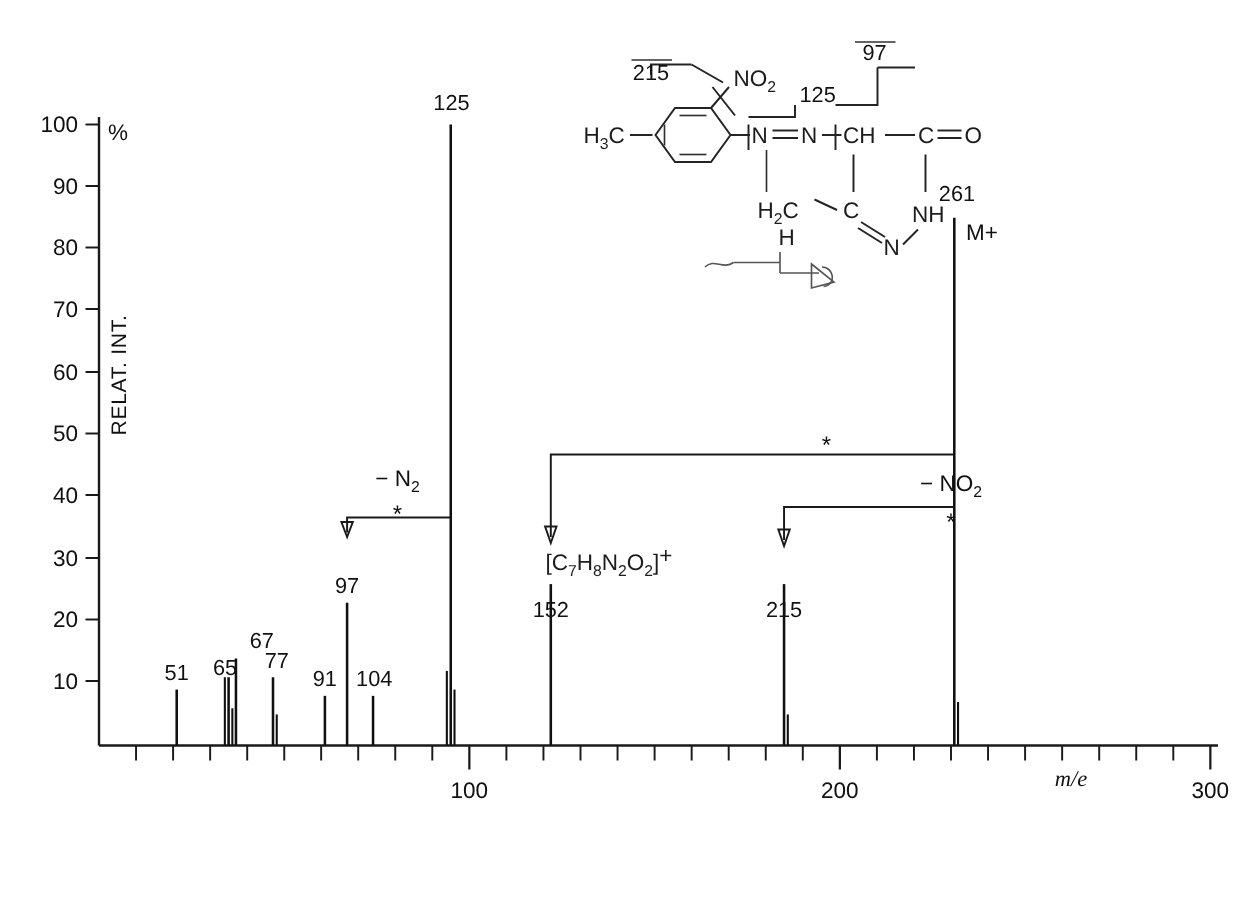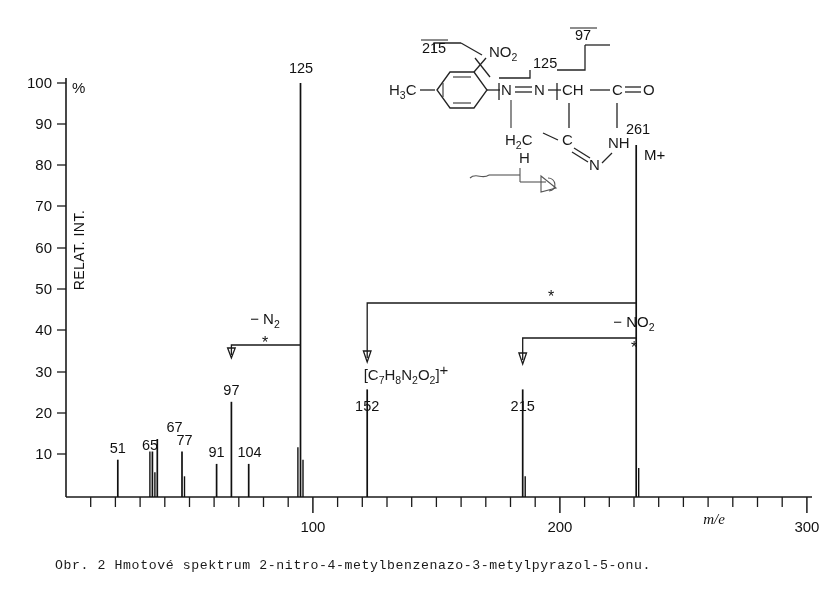--- a/index.html
+++ b/index.html
@@ -306,14 +306,13 @@
         <path class="hand" d="M 489 175 L 520 175"></path>
         <path class="hand" d="M 520 168 L 520 182"></path>
         <path class="hand" d="M 520 182 L 546 182"></path>
         <path class="hand" d="M 541 176 L 556 188 L 541 192 Z" fill="none"></path>
         <path class="hand" d="M 548 178 C 556 178, 558 190, 549 191"></path>
       </g>
     </g>
 
   </svg>
 
-  <div class="caption">Obr. 2 Hmotové spektrum 2-nitro-4-metylbenzenazo-3-metylpyrazol-5-onu.</div>
 </div>
 
 </body></html>

